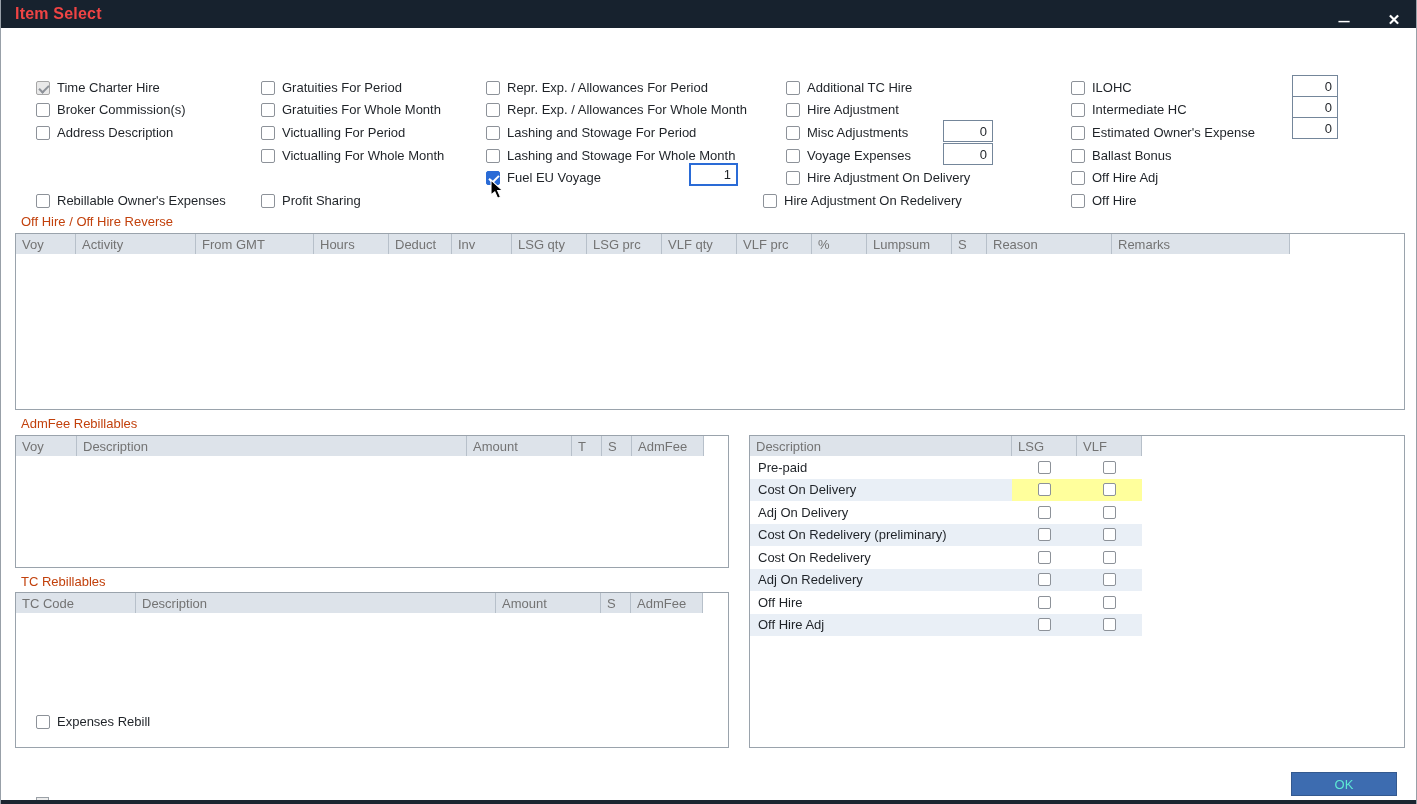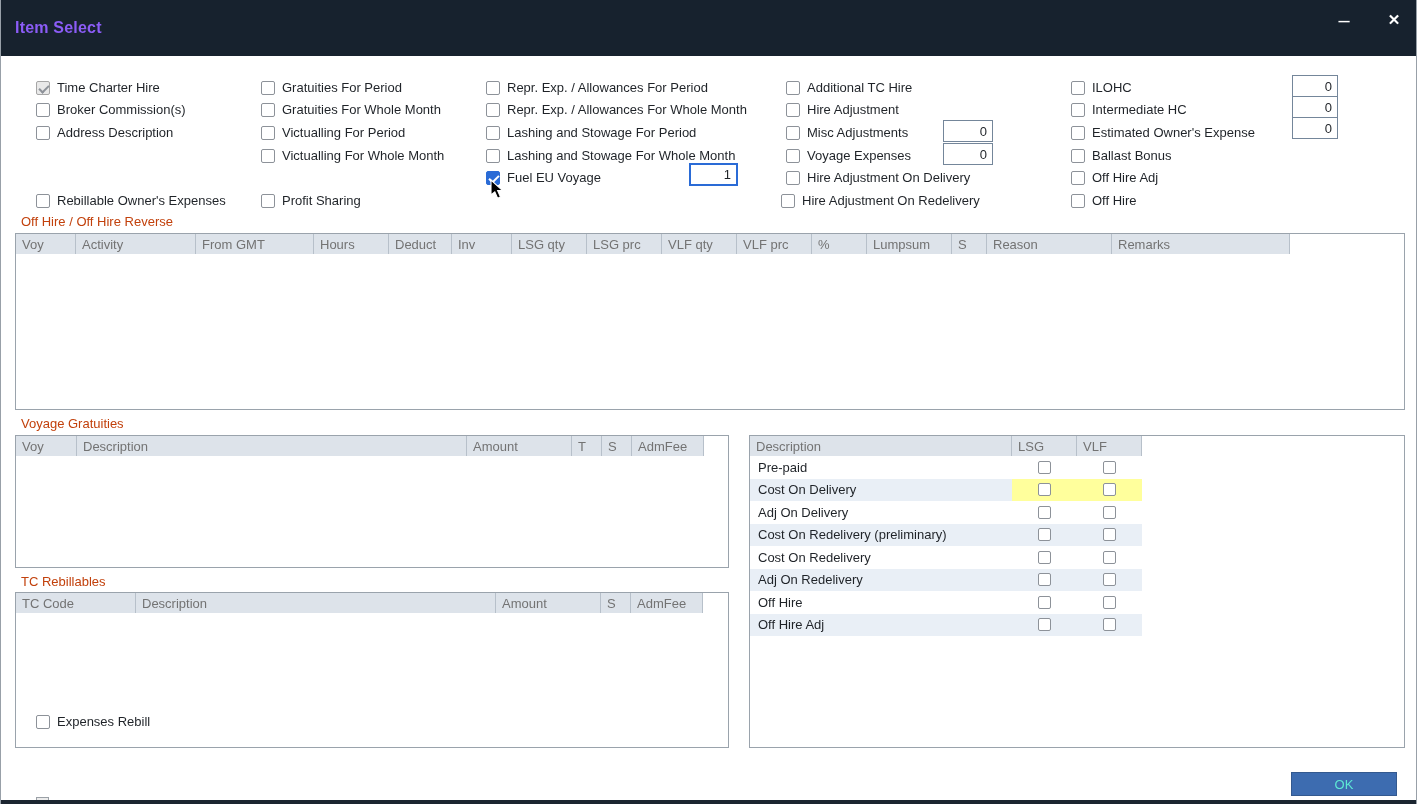--- a/index.html
+++ b/index.html
@@ -2,22 +2,22 @@
 <html><head>
 <meta charset="utf-8">
 <title>Item Select</title>
 <style>
   * { box-sizing: border-box; margin: 0; padding: 0; }
   html,body { background:#cfd4d9; }
   body { font-family:"Liberation Sans", sans-serif; }
   .window { position:relative; width:1417px; height:804px; background:#ffffff;
             border-left:1px solid #98a0a8; border-right:1px solid #98a0a8;
             overflow:hidden; font-size:13px; color:#1f2328; }
-  .titlebar { position:absolute; left:0; top:0; width:1417px; height:56px;
-              background:#17222e; color:#8b5cf6; display:flex; align-items:center; }
+  .titlebar { position:absolute; left:0; top:0; width:1417px; height:28px;
+              background:#17222e; color:#ef4444; display:flex; align-items:center; }
   .title { margin-left:14px; font-size:16px; font-weight:bold; letter-spacing:.2px; }
   .win-btn { position:absolute; top:0; width:38px; height:40px; display:flex;
              align-items:center; justify-content:center; color:#fff; cursor:pointer; }
   .btn-min { left:1324px; font-size:20px; }
   .btn-close { left:1374px; font-size:15px; font-weight:bold; }
 
   .cb-item { position:absolute; display:flex; align-items:center; height:17px;
              white-space:nowrap; cursor:default; }
   .cb { width:14px; height:14px; border:1px solid #8d9299; border-radius:2px;
         background:#fff; margin-right:7px; position:relative; flex:none; }
@@ -147,21 +147,21 @@
   <input class="num-input" style="left: 942px; top: 120px; width: 50px; height: 22px;" value="0">
   <label class="cb-item" style="left:785px;top:147px;">
     <span class="cb"></span>
     <span>Voyage Expenses</span>
   </label>
   <input class="num-input" style="left: 942px; top: 143px; width: 50px; height: 22px;" value="0">
   <label class="cb-item" style="left:785px;top:169px;">
     <span class="cb"></span>
     <span>Hire Adjustment On Delivery</span>
   </label>
-  <label class="cb-item" style="left:780px;top:192px;">
+  <label class="cb-item" style="left:762px;top:192px;">
     <span class="cb"></span>
     <span>Hire Adjustment On Redelivery</span>
   </label>
 
   <label class="cb-item" style="left:1070px;top:79px;">
     <span class="cb"></span>
     <span>ILOHC</span>
   </label>
   <label class="cb-item" style="left:1070px;top:101px;">
     <span class="cb"></span>
@@ -203,21 +203,21 @@
       <div class="gh-cell" style="width:75px">VLF prc</div>
       <div class="gh-cell" style="width:55px">%</div>
       <div class="gh-cell" style="width:85px">Lumpsum</div>
       <div class="gh-cell" style="width:35px">S</div>
       <div class="gh-cell" style="width:125px">Reason</div>
       <div class="gh-cell" style="width:178px">Remarks</div>
     </div>
     <div class="grid-body"></div>
   </div>
 
-  <div class="section-title" style="left:20px;top:416px;">Voyage Gratuities</div>
+  <div class="section-title" style="left:20px;top:416px;">AdmFee Rebillables</div>
   <div class="grid" style="left:14px;top:435px;width:714px;height:133px;">
     <div class="grid-header">
       <div class="gh-cell" style="width:61px">Voy</div>
       <div class="gh-cell" style="width:390px">Description</div>
       <div class="gh-cell" style="width:105px">Amount</div>
       <div class="gh-cell" style="width:30px">T</div>
       <div class="gh-cell" style="width:30px">S</div>
       <div class="gh-cell" style="width:72px">AdmFee</div>
     </div>
     <div class="grid-body"></div>

